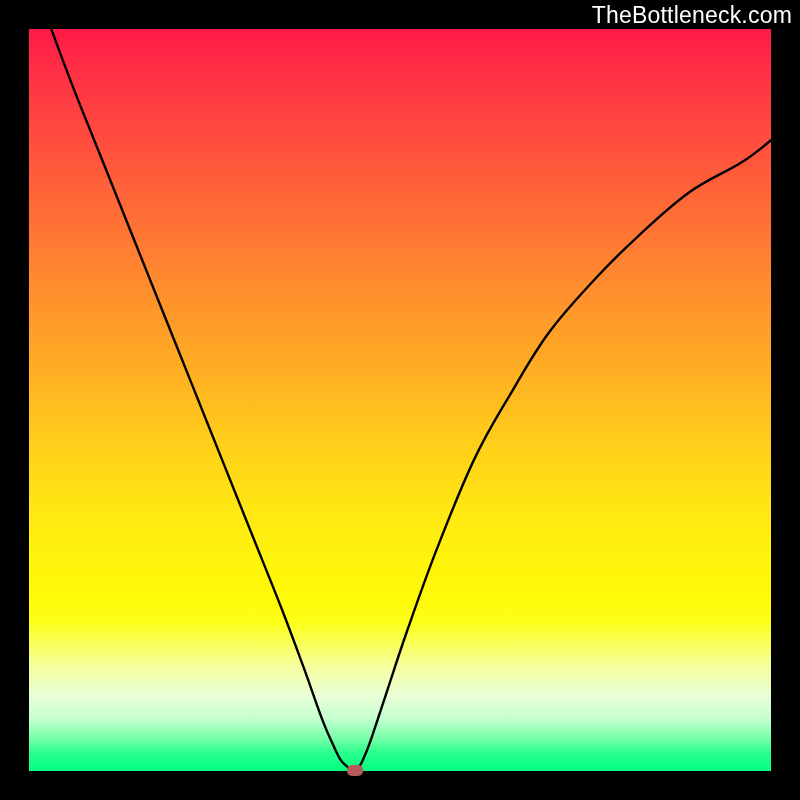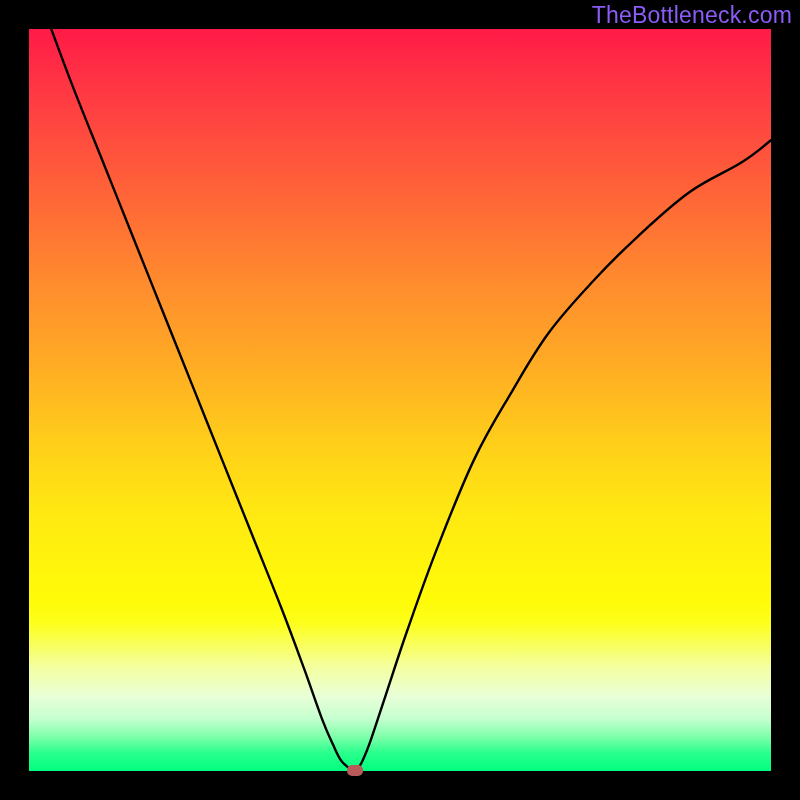--- a/index.html
+++ b/index.html
@@ -41,21 +41,21 @@
       #e8ffd8 90%,
       #c4ffcf 93%,
       #7affa8 95.5%,
       #2bff8d 97.5%,
       #00ff7f 100%);
   }
   .watermark {
     position: absolute;
     top: 2px;
     right: 8px;
-    color: #8b5cf6;
+    color: #ffffff;
     font-size: 23px;
     font-weight: 400;
     letter-spacing: 0.2px;
   }
   svg.curve {
     position: absolute;
     left: 0;
     top: 0;
     width: 742px;
     height: 742px;

